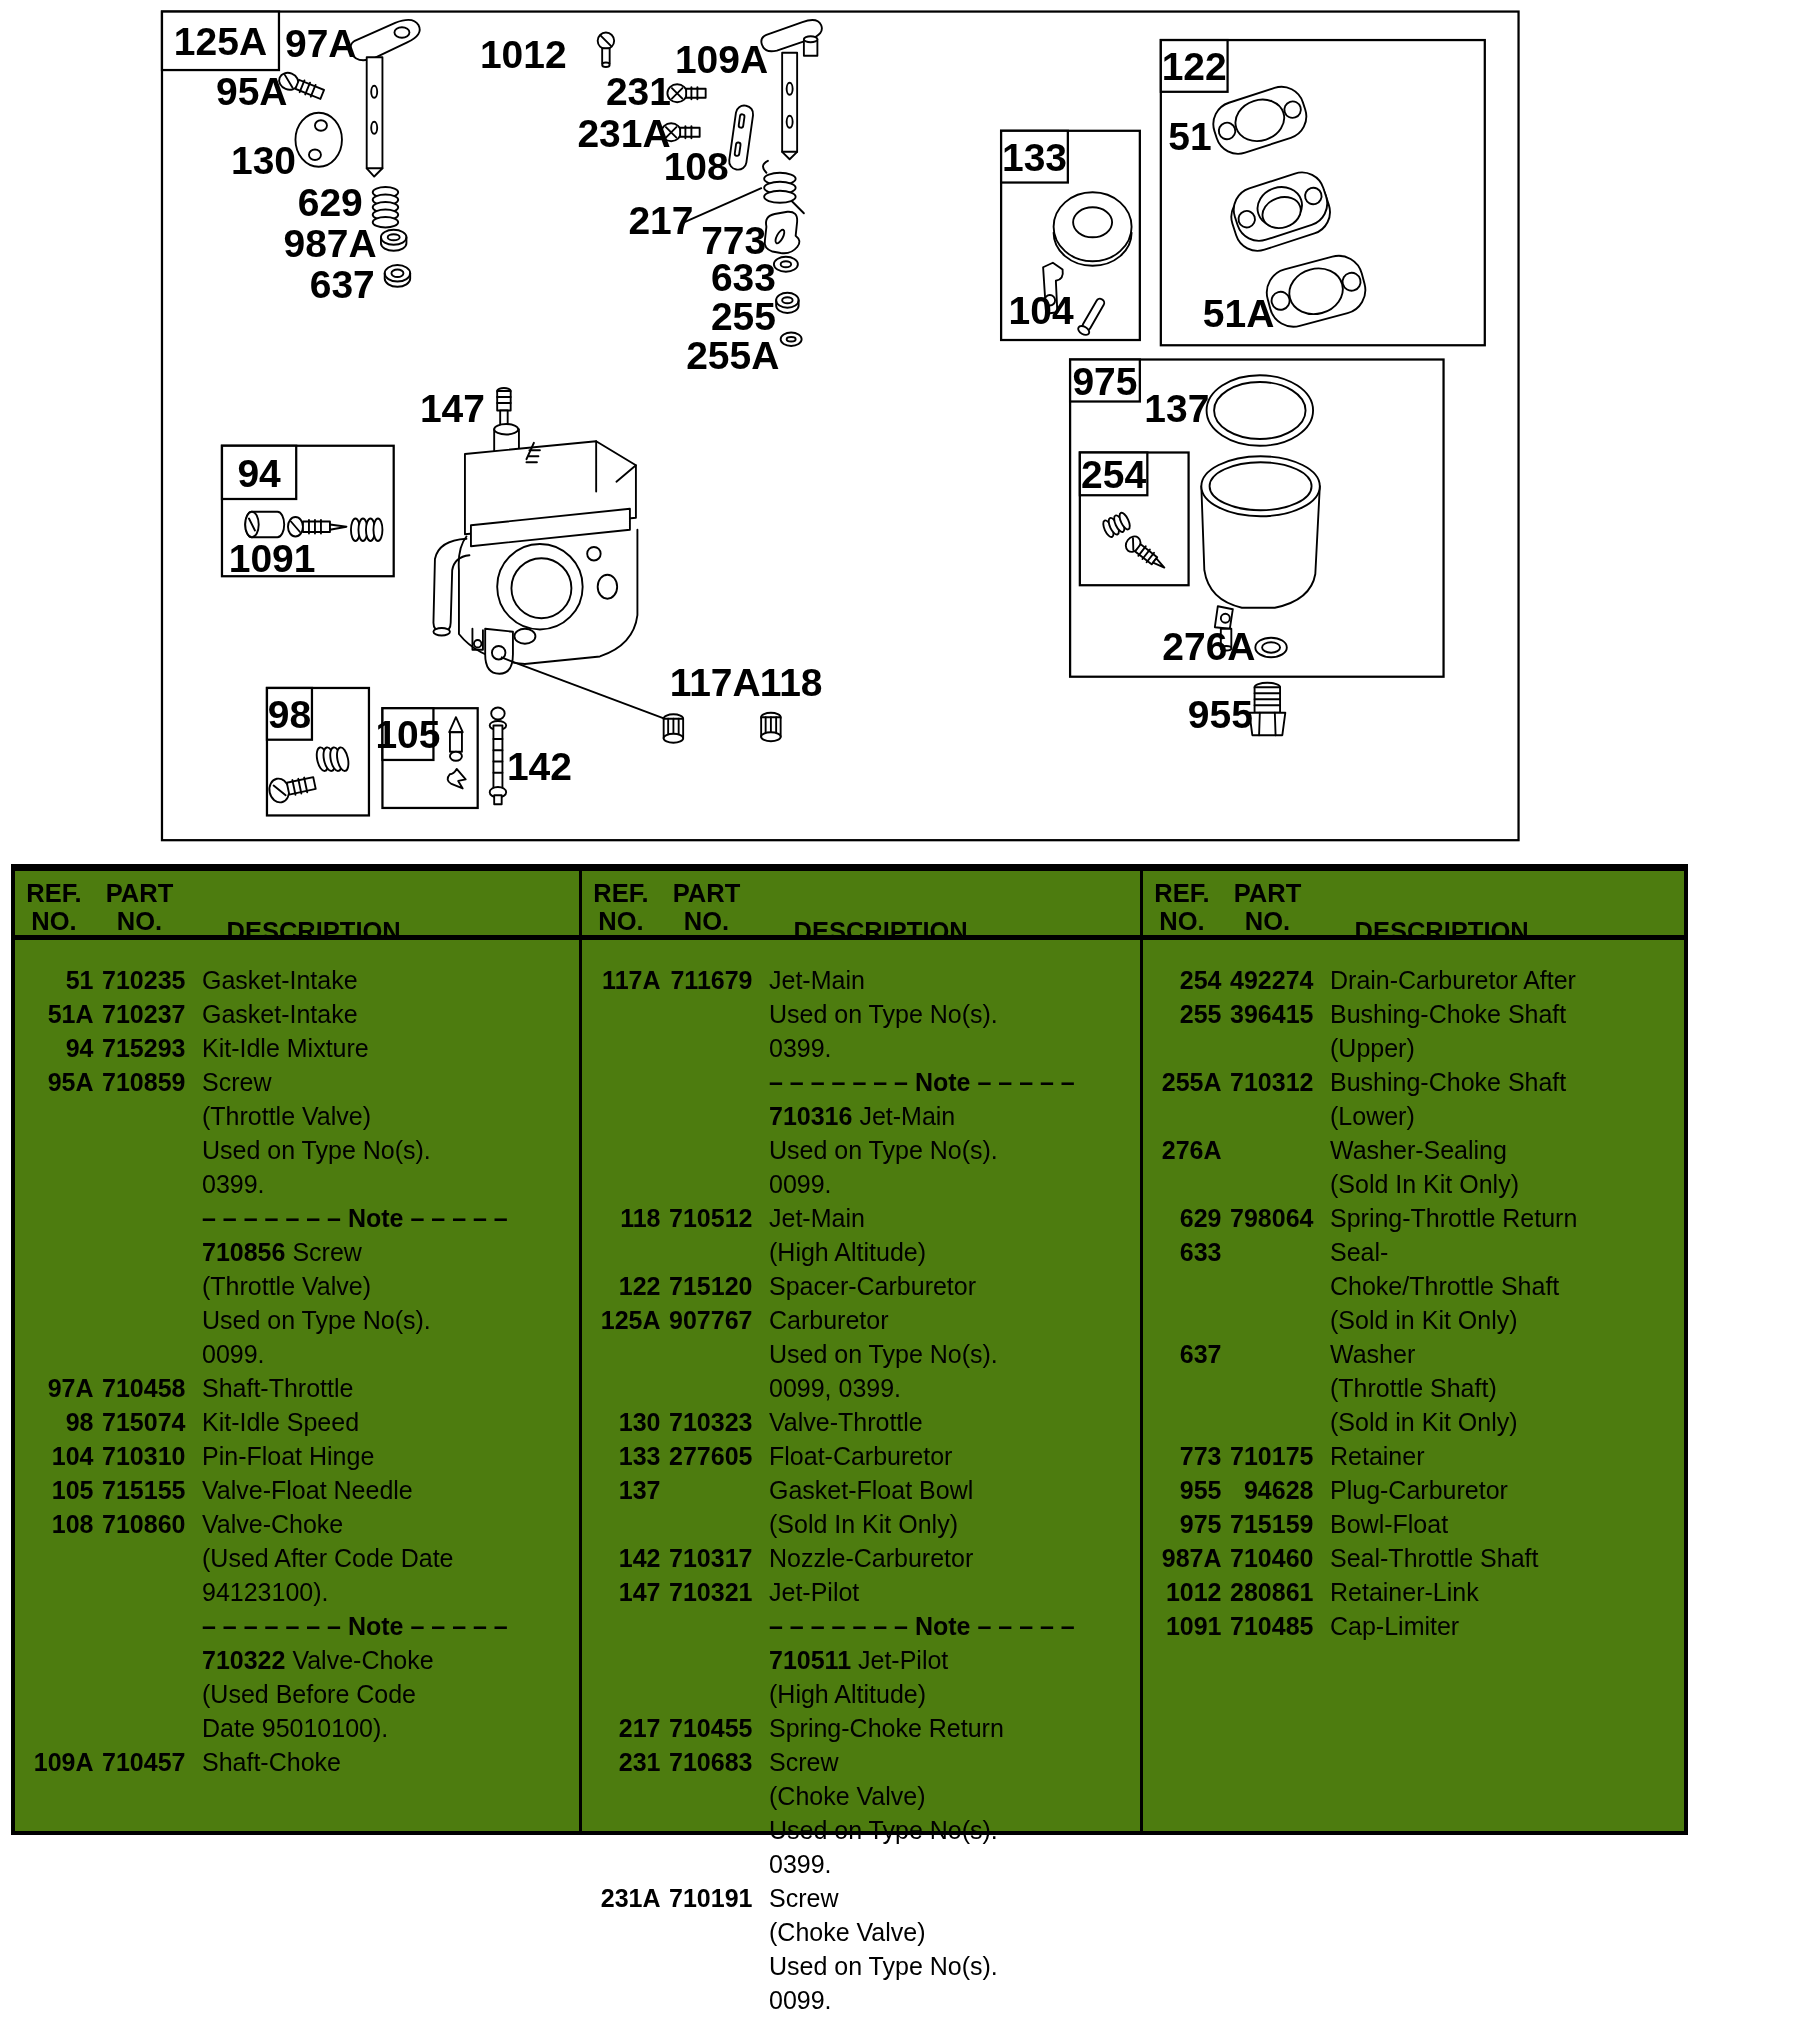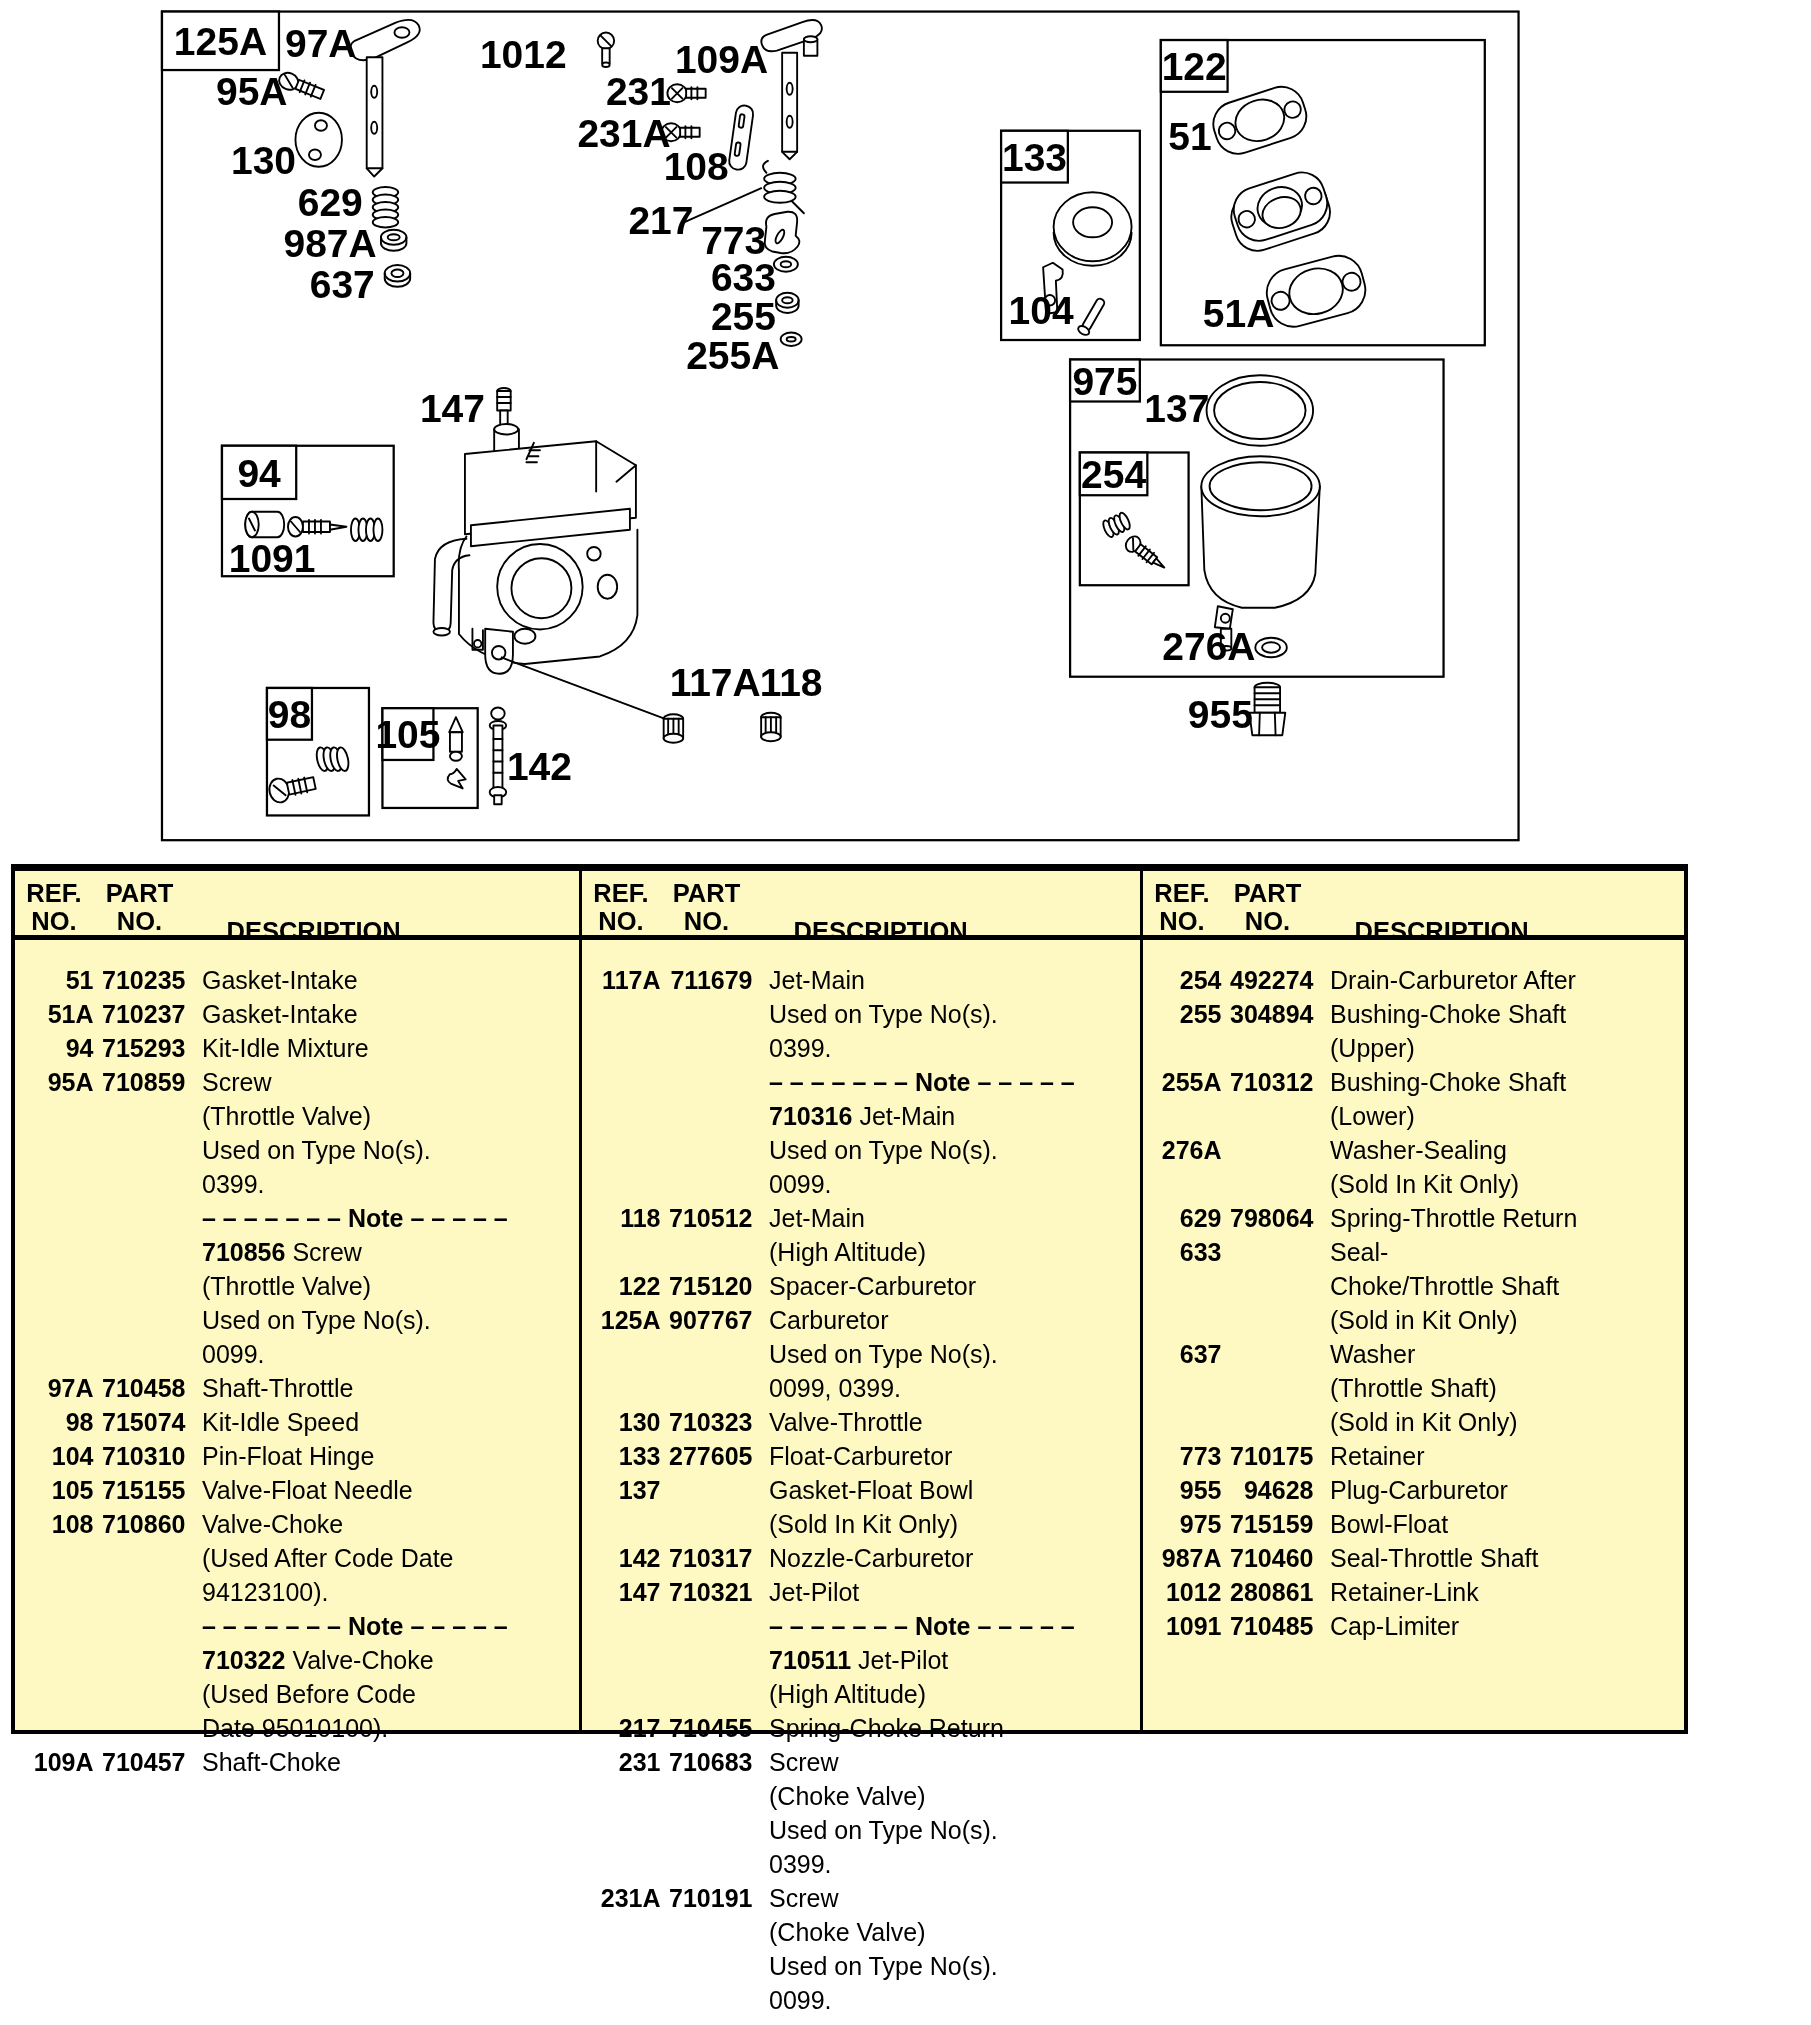--- a/index.html
+++ b/index.html
@@ -9,23 +9,23 @@
   }
   .diagram{position:absolute;left:0;top:0;}
   svg text{font-family:"Liberation Sans",sans-serif;font-weight:bold;font-size:52px;fill:#000;}
   svg .dbox{fill:none;stroke:#000;stroke-width:3;}
   svg .lbox{fill:#fff;stroke:#000;stroke-width:3;}
   svg .leader{stroke:#000;stroke-width:2.5;}
   svg .part{fill:#fff;stroke:#000;stroke-width:2.5;stroke-linecap:round;stroke-linejoin:round;}
   svg .part .ln{fill:none;}
 
   .parts-table{
-    position:absolute;left:10.5px;top:864px;width:1677px;height:870px;
+    position:absolute;left:10.5px;top:864px;width:1677px;height:971px;
     border:4.5px solid #000;border-top-width:7.5px;box-sizing:border-box;
-    display:flex;background:#fef9c3;
+    display:flex;background:#4d7c0f;
   }
   .col-group{box-sizing:border-box;}
   .col-group:nth-child(1){width:564px;}
   .col-group:nth-child(2){width:561px;border-left:3.8px solid #000;}
   .col-group:nth-child(3){flex:1;border-left:3.8px solid #000;}
   .col-header{
     box-sizing:border-box;height:69px;border-bottom:5.3px solid #000;
     display:grid;grid-template-columns:79px 92px 1fr;
     padding-top:7.5px;font-weight:bold;font-size:25.5px;line-height:28.5px;
   }
@@ -717,21 +717,21 @@
         <div class="h-desc">DESCRIPTION</div>
       </div>
       <div class="entries">
         <div class="t-row">
           <div class="c-ref">254</div>
           <div class="c-part">492274</div>
           <div class="c-desc"><span>Drain-Carburetor After</span></div>
         </div>
         <div class="t-row">
           <div class="c-ref">255</div>
-          <div class="c-part">304894</div>
+          <div class="c-part">396415</div>
           <div class="c-desc"><span>Bushing-Choke Shaft</span></div>
         </div>
         <div class="t-row">
           <div class="c-ref"></div>
           <div class="c-part"></div>
           <div class="c-desc"><span>(Upper)</span></div>
         </div>
         <div class="t-row">
           <div class="c-ref">255A</div>
           <div class="c-part">710312</div>

